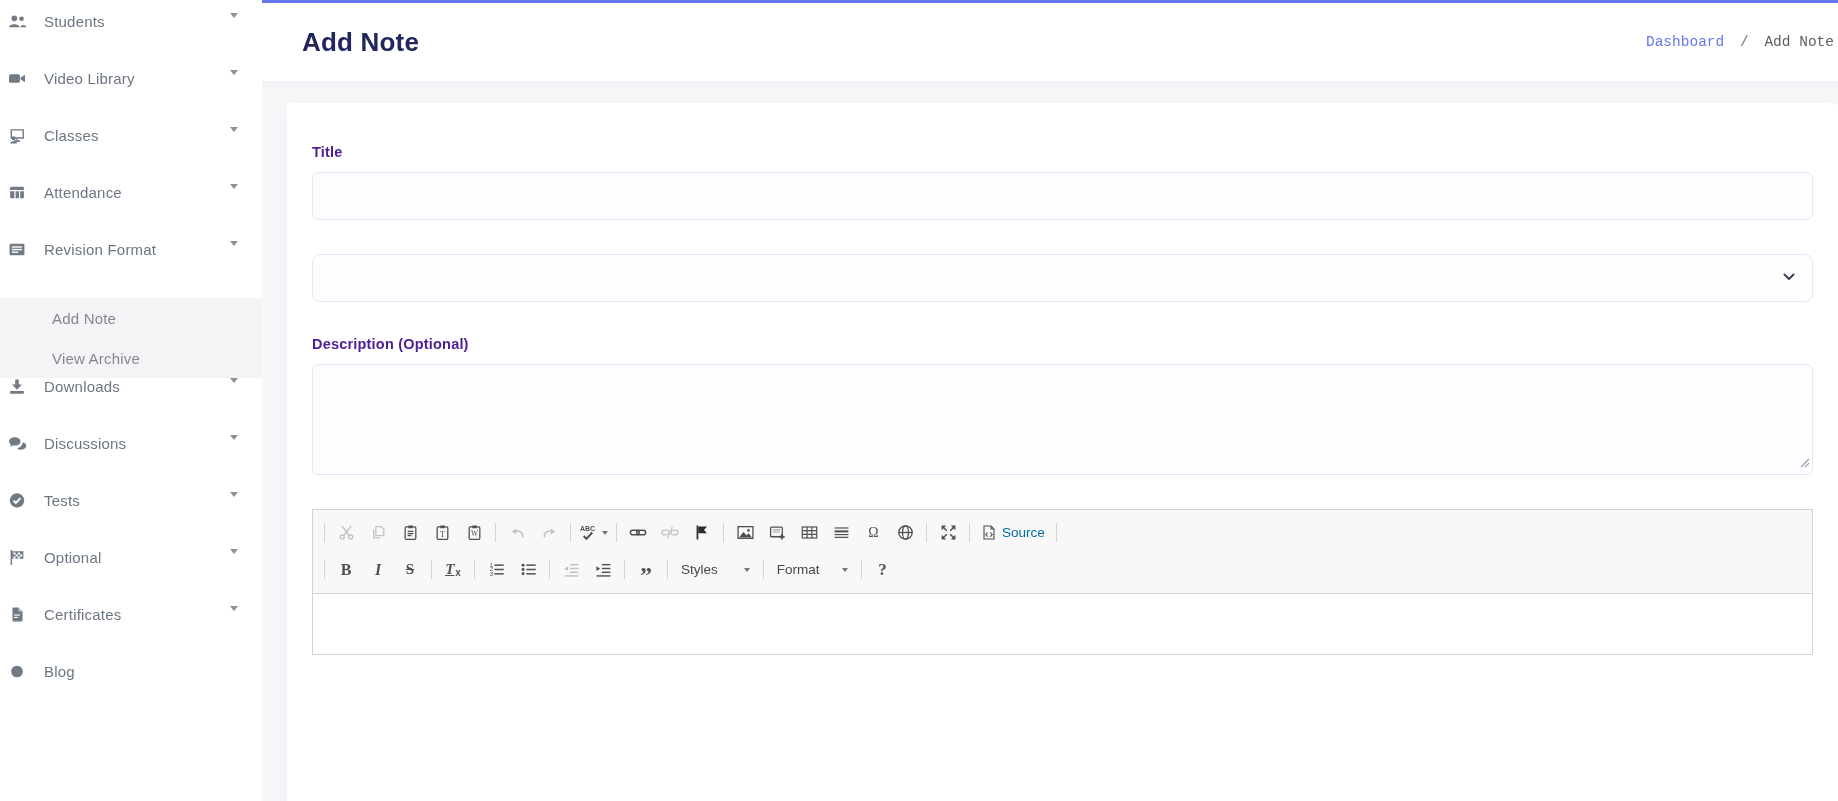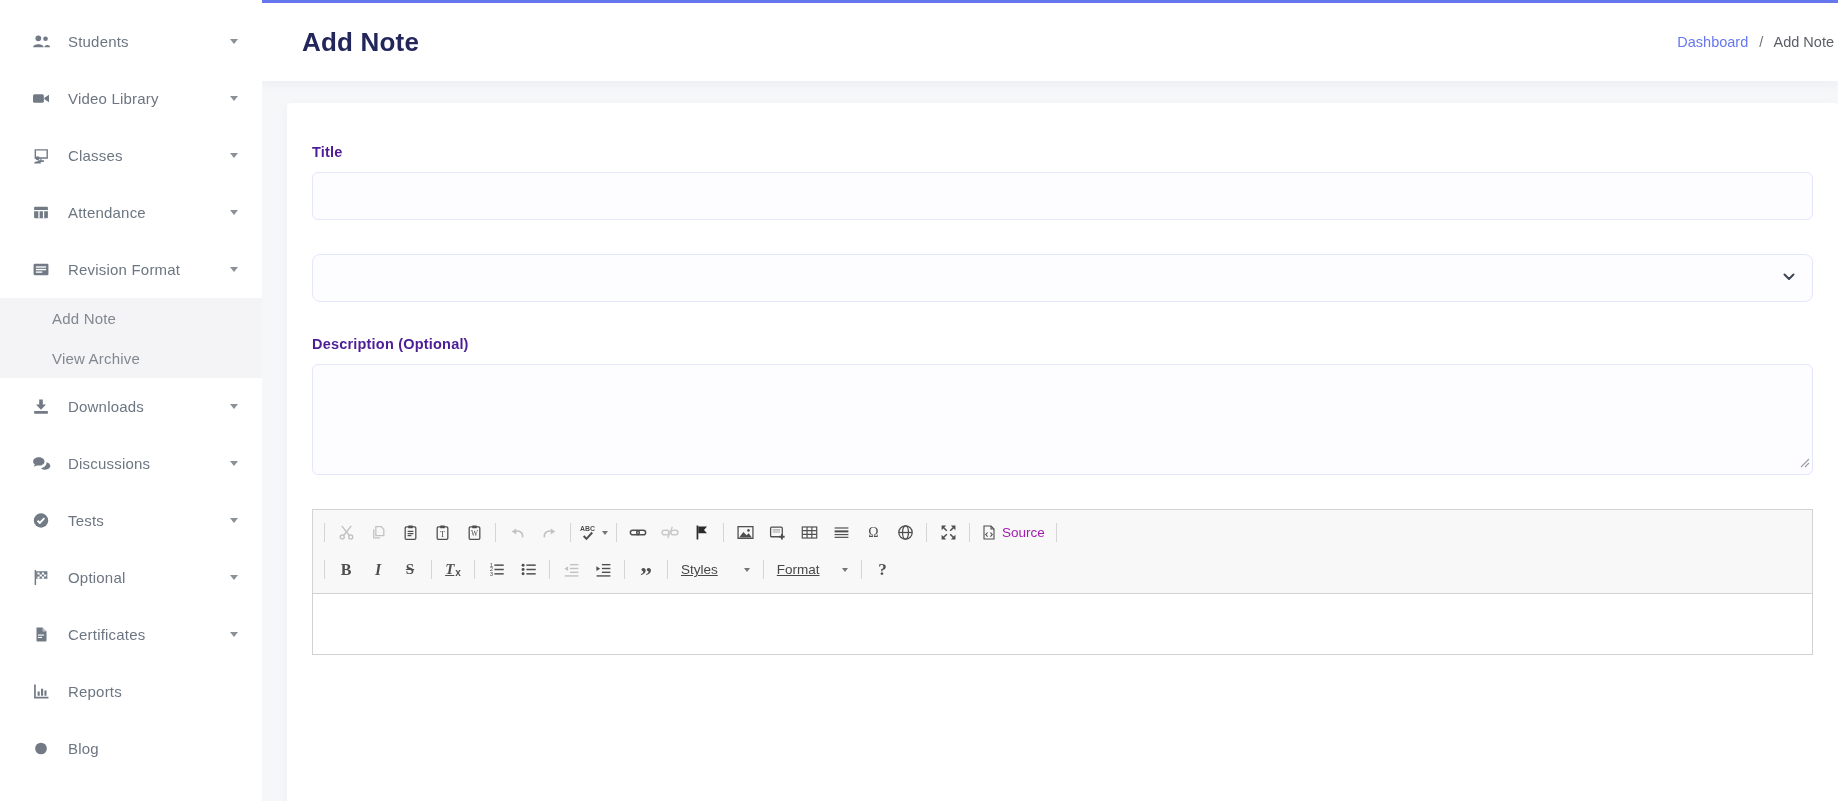--- a/index.html
+++ b/index.html
@@ -7,42 +7,42 @@
     width:1838px;height:801px;overflow:hidden;position:relative;
     background:#fff;font-family:"Liberation Sans",sans-serif;
     -webkit-font-smoothing:antialiased;
   }
   
   .sidebar{
     position:absolute;left:0;top:0;width:262px;height:801px;background:#fff;z-index:20;
   }
   .sidebar-nav{padding-top:13px;}
   .nav-item{
-    height:57px;display:flex;align-items:center;padding:0 24px 0 28px;cursor:pointer;
+    height:57px;display:flex;align-items:flex-start;padding:0 24px 0 4px;cursor:pointer;
   }
   .nav-icon{width:26px;display:flex;justify-content:center;align-items:center;flex:none;}
   .nav-label{margin-left:14px;font-size:15px;color:#6c7682;flex:1;letter-spacing:.2px;}
   .caret-down{
     width:0;height:0;border-left:4.5px solid transparent;border-right:4.5px solid transparent;
     border-top:5px solid #8a9199;flex:none;
   }
   .submenu{background:#f4f4f7;}
   .submenu-item{
     height:40px;display:flex;align-items:center;padding-left:52px;
     font-size:15px;color:#82888f;cursor:pointer;letter-spacing:.2px;
   }
   
   .main{position:absolute;left:262px;top:0;right:0;height:801px;background:#f6f7f9;}
   .topbar{height:3px;background:#6777ef;}
   .header{
     height:78px;background:#fff;display:flex;align-items:center;justify-content:space-between;
     padding:0 4px 0 40px;box-shadow:0 4px 10px rgba(50,50,93,.045);position:relative;z-index:5;
   }
   .page-title{font-size:26px;font-weight:700;color:#23265a;letter-spacing:.2px;}
-  .breadcrumb{font-size:14.5px;color:#5b5e66;white-space:nowrap;}
+  .breadcrumb{font-size:14.5px;color:#5b5e66;white-space:nowrap;font-family:Liberation Mono, monospace;}
   .breadcrumb .bc-link{color:#6777ef;text-decoration:none;cursor:pointer;}
   .breadcrumb .bc-sep{margin:0 7px;color:#6f7379;}
   
   .content{padding:22px 0 0 25px;}
   .card{
     background:#fff;border-radius:4px;box-shadow:0 3px 12px rgba(40,40,90,.04);
     padding:25px 25px 40px 25px;min-height:760px;
   }
   .form-group{margin-bottom:34px;}
   .form-group:first-child{padding-top:16px;}
@@ -76,35 +76,35 @@
   .ck-toolbar{background:#f8f8f8;border-bottom:1px solid #d2d2d2;padding:4px 6px 5px 6px;}
   .ck-row{display:flex;align-items:center;height:37px;}
   .tb-btn{
     min-width:26px;height:28px;display:flex;align-items:center;justify-content:center;
     border-radius:2px;cursor:pointer;padding:0 3px;flex:none;
   }
   .tb-btn.disabled{cursor:default;}
   .tb-sep{width:1px;height:19px;background:#d5d5d5;margin:0 5px;flex:none;}
   .tb-combo{
     display:flex;align-items:center;height:28px;cursor:pointer;
-    padding:0 8px;color:#474747;font-size:13.5px;flex:none;text-decoration:underline;
+    padding:0 8px;color:#474747;font-size:13.5px;flex:none;
   }
   .combo-caret{
     width:0;height:0;border-left:3.5px solid transparent;border-right:3.5px solid transparent;
     border-top:4px solid #747474;margin-left:26px;
   }
   .glyph{color:#4f4f4f;}
   .g-bold{font-family:"Liberation Serif",serif;font-weight:700;font-size:16px;}
   .g-italic{font-family:"Liberation Serif",serif;font-style:italic;font-weight:700;font-size:16px;}
   .g-strike{font-family:"Liberation Serif",serif;font-weight:700;font-size:15px;text-decoration:line-through;}
   .g-quote{font-family:"Liberation Serif",serif;font-weight:700;font-size:24px;line-height:10px;padding-top:10px;}
   .g-help{font-family:"Liberation Serif",serif;font-weight:700;font-size:17px;}
   .tx-t{font-family:"Liberation Serif",serif;font-style:italic;font-weight:700;font-size:15px;text-decoration:underline;color:#4f4f4f;}
   .tx-x{font-size:10px;font-weight:700;color:#4f4f4f;margin-left:1px;margin-top:6px;}
-  .src-label{font-size:13.5px;color:#a21caf;margin-left:5px;}
+  .src-label{font-size:13.5px;color:#0369a1;margin-left:5px;}
   .ck-content{height:60px;background:#fff;}
   .scayt-caret{margin-left:4px;}
 </style>
 </head>
 <body>
 
 <aside class="sidebar">
   <nav class="sidebar-nav">
 
     <div class="nav-item">
@@ -241,33 +241,20 @@
             <g fill="#fff">
               <rect x="5" y="8" width="6" height="1.1"></rect>
               <rect x="5" y="10.4" width="4" height="1.1"></rect>
             </g>
           </svg>
       </span>
       <span class="nav-label">Certificates</span>
       <span class="caret-down"></span>
     </div>
 
-    <div class="nav-item">
-      <span class="nav-icon">
-        <svg width="18" height="17" viewBox="0 0 16 16">
-            <g fill="#717a85">
-              <path d="M1.5 1.5h1.6v11.4H15v1.6H1.5z"></path>
-              <rect x="4.8" y="8" width="2" height="4"></rect>
-              <rect x="8" y="5.4" width="2" height="6.6"></rect>
-              <rect x="11.2" y="7" width="2" height="5"></rect>
-            </g>
-          </svg>
-      </span>
-      <span class="nav-label">Reports</span>
-    </div>
 
     <div class="nav-item">
       <span class="nav-icon">
         <svg width="18" height="17" viewBox="0 0 16 16">
             <circle cx="8" cy="8" r="5.5" fill="#717a85"></circle>
           </svg>
       </span>
       <span class="nav-label">Blog</span>
     </div>
 

